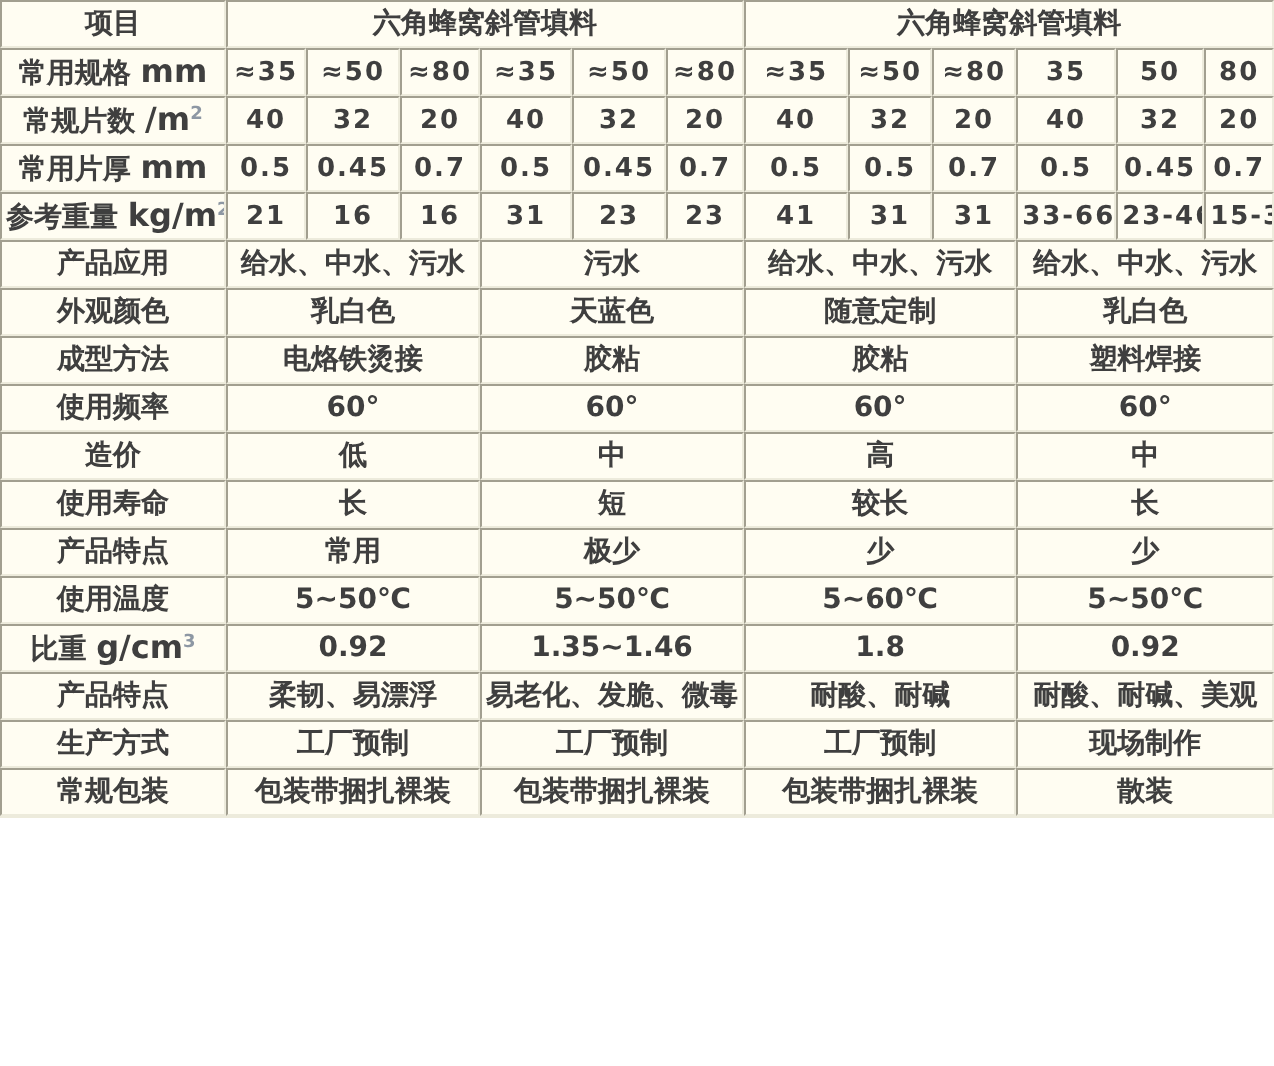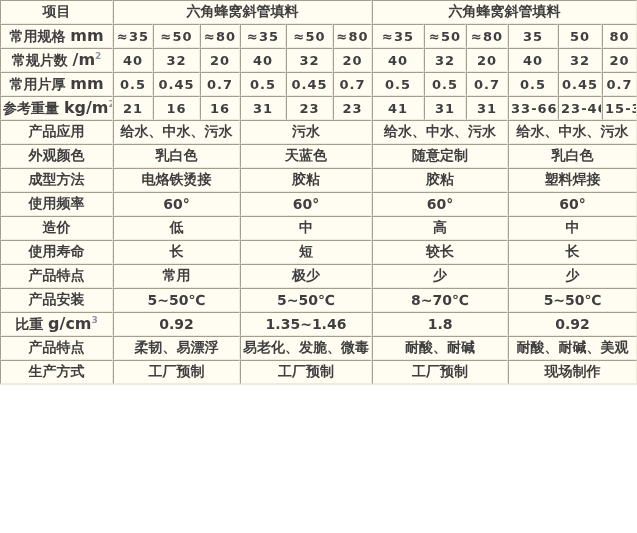--- a/index.html
+++ b/index.html
@@ -153,24 +153,24 @@
         <td colspan="3">长</td>
       </tr>
       <tr>
         <td>产品特点</td>
         <td colspan="3">常用</td>
         <td colspan="3">极少</td>
         <td colspan="3">少</td>
         <td colspan="3">少</td>
       </tr>
       <tr>
-        <td>产品安装</td>
+        <td>使用温度</td>
         <td colspan="3">5~50℃</td>
         <td colspan="3">5~50℃</td>
-        <td colspan="3">8~70℃</td>
+        <td colspan="3">5~60℃</td>
         <td colspan="3">5~50℃</td>
       </tr>
       <tr>
         <td>比重 <span class="unit">g/cm</span><sup>3</sup></td>
         <td colspan="3">0.92</td>
         <td colspan="3">1.35~1.46</td>
         <td colspan="3">1.8</td>
         <td colspan="3">0.92</td>
       </tr>
       <tr>
@@ -180,14 +180,21 @@
         <td colspan="3">耐酸、耐碱</td>
         <td colspan="3">耐酸、耐碱、美观</td>
       </tr>
       <tr>
         <td>生产方式</td>
         <td colspan="3">工厂预制</td>
         <td colspan="3">工厂预制</td>
         <td colspan="3">工厂预制</td>
         <td colspan="3">现场制作</td>
       </tr>
+      <tr>
+        <td>常规包装</td>
+        <td colspan="3">包装带捆扎裸装</td>
+        <td colspan="3">包装带捆扎裸装</td>
+        <td colspan="3">包装带捆扎裸装</td>
+        <td colspan="3">散装</td>
+      </tr>
     </tbody>
 </table>
 
 </body></html>

